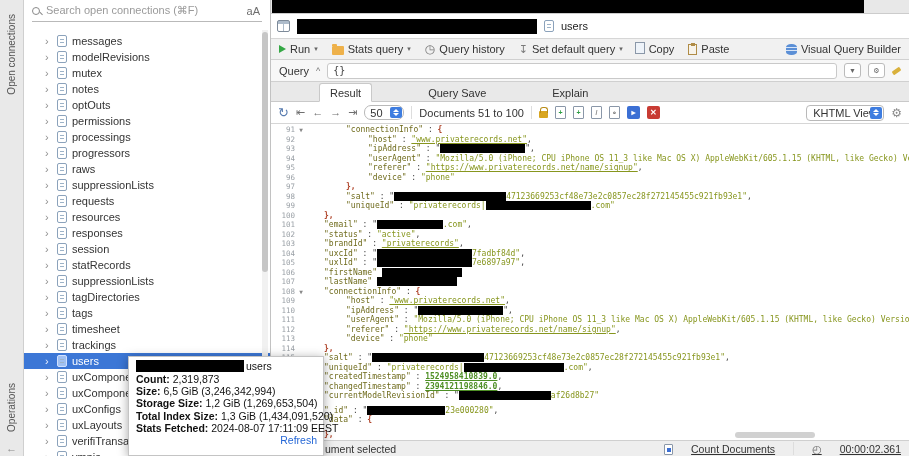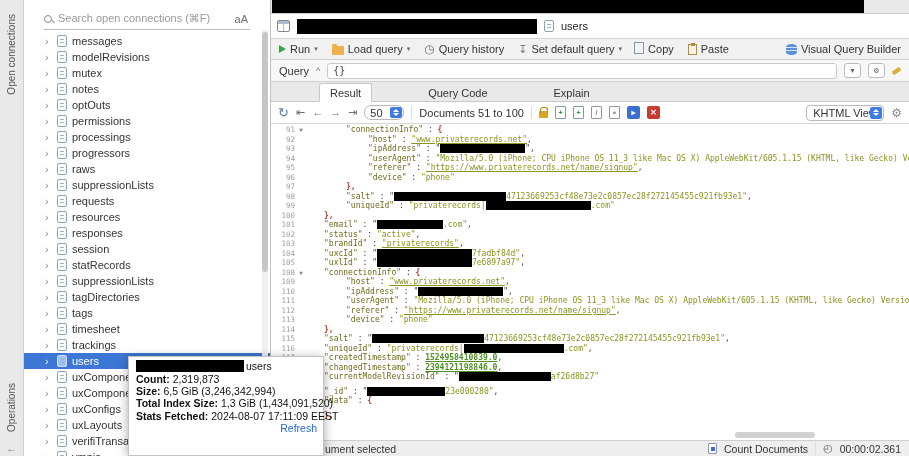--- a/index.html
+++ b/index.html
@@ -11,21 +11,21 @@
   #strip { position:absolute; left:0; top:0; width:24px; height:456px; background:#e9e9e9;
            border-right:1px solid #cfcfcf; display:flex; flex-direction:column; align-items:center; }
   .vlabel { writing-mode:vertical-rl; transform:rotate(180deg); color:#555; font-size:10px; }
   #vtab-open { margin-top:14px; }
   #vtab-ops { margin-top:auto; margin-bottom:10px; }
   #back-arrow { color:#8a8a8a; font-size:11px; margin-bottom:2px; }
 
   
   #sidebar { position:absolute; left:24px; top:0; width:247px; height:456px; background:#fff;
              border-right:1px solid #c2c2c2; overflow:hidden; }
-  #searchrow { height:30px; display:flex; align-items:flex-end; padding:0 20px; gap:6px; }
+  #searchrow { height:30px; display:flex; align-items:flex-start; padding:0 8px; gap:6px; }
   .ic-search { width:8px; height:8px; border:1.4px solid #8a8a8a; border-radius:50%; position:relative; flex:none; }
   .ic-search::after { content:""; position:absolute; width:4px; height:1.4px; background:#8a8a8a;
                       right:-4px; bottom:-1px; transform:rotate(45deg); }
   #searchline { flex:1; display:flex; align-items:center; border-bottom:1px solid #b9b9b9; height:22px; gap:6px; }
   #search-text { color:#9a9a9a; }
   #case-toggle { color:#6d6d6d; margin-left:auto; padding-right:2px; }
   #tree { padding-top:3px; }
   .titem { display:flex; align-items:center; height:16px; padding-left:21px; gap:5px; color:#333; }
   .titem .chev { color:#8f8f8f; font-size:11px; width:7px; line-height:1; }
   .ticon { width:10px; height:12px; border:1px solid #8ba2bb; border-radius:2px; background:
@@ -132,21 +132,21 @@
   .tn { color:#4e8f25; font-weight:bold; text-decoration:underline; }
   .tb { color:#b0452b; font-weight:bold; }
   .redact { background:#000; height:9px; display:inline-block; flex:none; }
   #hscroll { position:absolute; left:464px; bottom:2px; width:80px; height:6px; background:#c9c9c9;
              border-radius:3px; opacity:.85; }
 
   
   #statusbar { height:16px; background:#eeeeee; border-top:1px solid #cfcfcf; display:flex;
                align-items:center; flex:none; font-size:10.5px; color:#333; }
   #status-left { margin-left:54px; }
-  #status-right { margin-left:auto; display:flex; align-items:center; gap:7px; padding-right:8px; }
+  #status-right { margin-left:auto; display:flex; align-items:flex-end; gap:18px; padding-right:8px;text-decoration:underline; }
   .ic-docsm { width:9px; height:11px; border:1px solid #8a97a8; background:#fff; border-radius:1px;
               position:relative; }
   .ic-docsm::after { content:""; position:absolute; left:2px; top:3px; width:4px; height:4px; background:#3b6fd4; }
   .ic-timer { color:#6f6f6f; font-size:11px; line-height:1; }
 
   
   #tooltip { position:absolute; left:128px; top:356px; width:196px; height:100px; background:#fff;
              border:1px solid #c4c4c4; box-shadow:0 2px 10px rgba(0,0,0,.35); z-index:50;
              padding:2px 6px 2px 7px; font-size:10.5px; color:#111; }
   #tt-title { display:flex; align-items:center; gap:2px; height:14px; }
@@ -330,21 +330,21 @@
     </div>
 
     <div id="toolbar">
       <span class="tbtn">
         <span class="ic-play"></span>
         <span>Run</span>
         <span class="caret">▾</span>
       </span>
       <span class="tbtn">
         <span class="ic-folder"></span>
-        <span>Load query</span>
+        <span>Stats query</span>
         <span class="caret">▾</span>
       </span>
       <span class="tbtn">
         <span class="ic-clock">◷</span>
         <span>Query history</span>
       </span>
       <span class="tbtn">
         <span class="ic-anchor">↧</span>
         <span>Set default query</span>
         <span class="caret">▾</span>
@@ -367,21 +367,21 @@
       <span>Query</span>
       <span id="query-collapse">^</span>
       <span id="query-input">{}</span>
       <span class="qbox">▼</span>
       <span class="qbox">⚙</span>
       <span class="ic-brush"></span>
     </div>
 
     <div id="tabsrow">
       <span class="tab active">Result</span>
-      <span class="tab">Query Code</span>
+      <span class="tab">Query Save</span>
       <span class="tab">Explain</span>
     </div>
 
     <div id="resbar">
       <span class="ic-refresh">↻</span>
       <span class="nav">⇤</span>
       <span class="nav">←</span>
       <span class="nav">→</span>
       <span class="nav">⇥</span>
       <span id="pagesize">
@@ -421,20 +421,22 @@
         <div class="cline"><span class="ln">96</span><span class="fold"></span><span class="ct" style="margin-left: 61px;"><span class="tk">"device"</span><span class="tp"> : </span><span class="ts">"phone"</span></span></div>
         <div class="cline"><span class="ln">97</span><span class="fold"></span><span class="ct" style="margin-left: 39px;"><span class="tb">},</span></span></div>
         <div class="cline"><span class="ln">98</span><span class="fold"></span><span class="ct" style="margin-left: 39px;"><span class="tk">"salt"</span><span class="tp"> : "</span><span class="redact" style="width: 112px;"></span><span class="ts">47123669253cf48e73e2c0857ec28f272145455c921fb93e1"</span><span class="tp">,</span></span></div>
         <div class="cline"><span class="ln">99</span><span class="fold"></span><span class="ct" style="margin-left: 39px;"><span class="tk">"uniqueId"</span><span class="tp"> : </span><span class="ts">"privaterecords|</span><span class="redact" style="width: 105px;"></span><span class="ts">.com"</span></span></div>
         <div class="cline"><span class="ln">100</span><span class="fold"></span><span class="ct" style="margin-left: 17px;"><span class="tb">},</span></span></div>
         <div class="cline"><span class="ln">101</span><span class="fold"></span><span class="ct" style="margin-left: 17px;"><span class="tk">"email"</span><span class="tp"> : "</span><span class="redact" style="width: 66px;"></span><span class="ts">.com"</span><span class="tp">,</span></span></div>
         <div class="cline"><span class="ln">102</span><span class="fold"></span><span class="ct" style="margin-left: 17px;"><span class="tk">"status"</span><span class="tp"> : </span><span class="ts">"active"</span><span class="tp">,</span></span></div>
         <div class="cline"><span class="ln">103</span><span class="fold"></span><span class="ct" style="margin-left: 17px;"><span class="tk">"brandId"</span><span class="tp"> : </span><span class="tu">"privaterecords"</span><span class="tp">,</span></span></div>
         <div class="cline"><span class="ln">104</span><span class="fold"></span><span class="ct" style="margin-left: 17px;"><span class="tk">"uxcId"</span><span class="tp"> : "</span><span class="redact" style="width: 95px;"></span><span class="ts">7fadbf84d"</span><span class="tp">,</span></span></div>
         <div class="cline"><span class="ln">105</span><span class="fold"></span><span class="ct" style="margin-left: 17px;"><span class="tk">"uxlId"</span><span class="tp"> : "</span><span class="redact" style="width: 95px;"></span><span class="ts">7e6897a97"</span><span class="tp">,</span></span></div>
+        <div class="cline"><span class="ln">106</span><span class="fold"></span><span class="ct" style="margin-left: 17px;"><span class="tk">"firstName"</span><span class="tp"> </span><span class="redact" style="width: 80px;"></span></span></div>
+        <div class="cline"><span class="ln">107</span><span class="fold"></span><span class="ct" style="margin-left: 17px;"><span class="tk">"lastName"</span><span class="tp"> </span><span class="redact" style="width: 80px;"></span></span></div>
         <div class="cline"><span class="ln">108</span><span class="fold">▼</span><span class="ct" style="margin-left: 17px;"><span class="tk">"connectionInfo"</span><span class="tp"> : </span><span class="tb">{</span></span></div>
         <div class="cline"><span class="ln">109</span><span class="fold"></span><span class="ct" style="margin-left: 39px;"><span class="tk">"host"</span><span class="tp"> : </span><span class="tu">"www.privaterecords.net"</span><span class="tp">,</span></span></div>
         <div class="cline"><span class="ln">110</span><span class="fold"></span><span class="ct" style="margin-left: 39px;"><span class="tk">"ipAddress"</span><span class="tp"> : "</span><span class="redact" style="width: 85px;"></span><span class="tp">",</span></span></div>
         <div class="cline"><span class="ln">111</span><span class="fold"></span><span class="ct" style="margin-left: 39px;"><span class="tk">"userAgent"</span><span class="tp"> : </span><span class="ts">"Mozilla/5.0 (iPhone; CPU iPhone OS 11_3 like Mac OS X) AppleWebKit/605.1.15 (KHTML, like Gecko) Version/</span></span></div>
         <div class="cline"><span class="ln">112</span><span class="fold"></span><span class="ct" style="margin-left: 39px;"><span class="tk">"referer"</span><span class="tp"> : </span><span class="tu">"https://www.privaterecords.net/name/signup"</span><span class="tp">,</span></span></div>
         <div class="cline"><span class="ln">113</span><span class="fold"></span><span class="ct" style="margin-left: 39px;"><span class="tk">"device"</span><span class="tp"> : </span><span class="ts">"phone"</span></span></div>
         <div class="cline"><span class="ln">114</span><span class="fold"></span><span class="ct" style="margin-left: 17px;"><span class="tb">},</span></span></div>
         <div class="cline"><span class="ln">115</span><span class="fold"></span><span class="ct" style="margin-left: 17px;"><span class="tk">"salt"</span><span class="tp"> : "</span><span class="redact" style="width: 112px;"></span><span class="ts">47123669253cf48e73e2c0857ec28f272145455c921fb93e1"</span><span class="tp">,</span></span></div>
         <div class="cline"><span class="ln">116</span><span class="fold"></span><span class="ct" style="margin-left: 17px;"><span class="tk">"uniqueId"</span><span class="tp"> : </span><span class="ts">"privaterecords|</span><span class="redact" style="width: 100px;"></span><span class="ts">.com"</span><span class="tp">,</span></span></div>
         <div class="cline"><span class="ln">117</span><span class="fold"></span><span class="ct" style="margin-left: 17px;"><span class="tk">"createdTimestamp"</span><span class="tp"> : </span><span class="tn">1524958410839.0</span><span class="tp">,</span></span></div>
@@ -461,19 +463,20 @@
   </div>
 
   <div id="tooltip">
     <div id="tt-title">
       <span class="redact" style="width:108px"></span>
       <span>users</span>
     </div>
     <div id="tt-rows">
         <div class="tt-row"><b>Count: </b><span>2,319,873</span></div>
         <div class="tt-row"><b>Size: </b><span>6,5 GiB  (3,246,342,994)</span></div>
+        <div class="tt-row"><b>Storage Size: </b><span>1,2 GiB  (1,269,653,504)</span></div>
         <div class="tt-row"><b>Total Index Size: </b><span>1,3 GiB  (1,434,091,520)</span></div>
         <div class="tt-row"><b>Stats Fetched: </b><span>2024-08-07 17:11:09 EEST</span></div>
       </div>
     <div id="tt-refresh">Refresh</div>
   </div>
 
 </div>
 
 </body></html>

